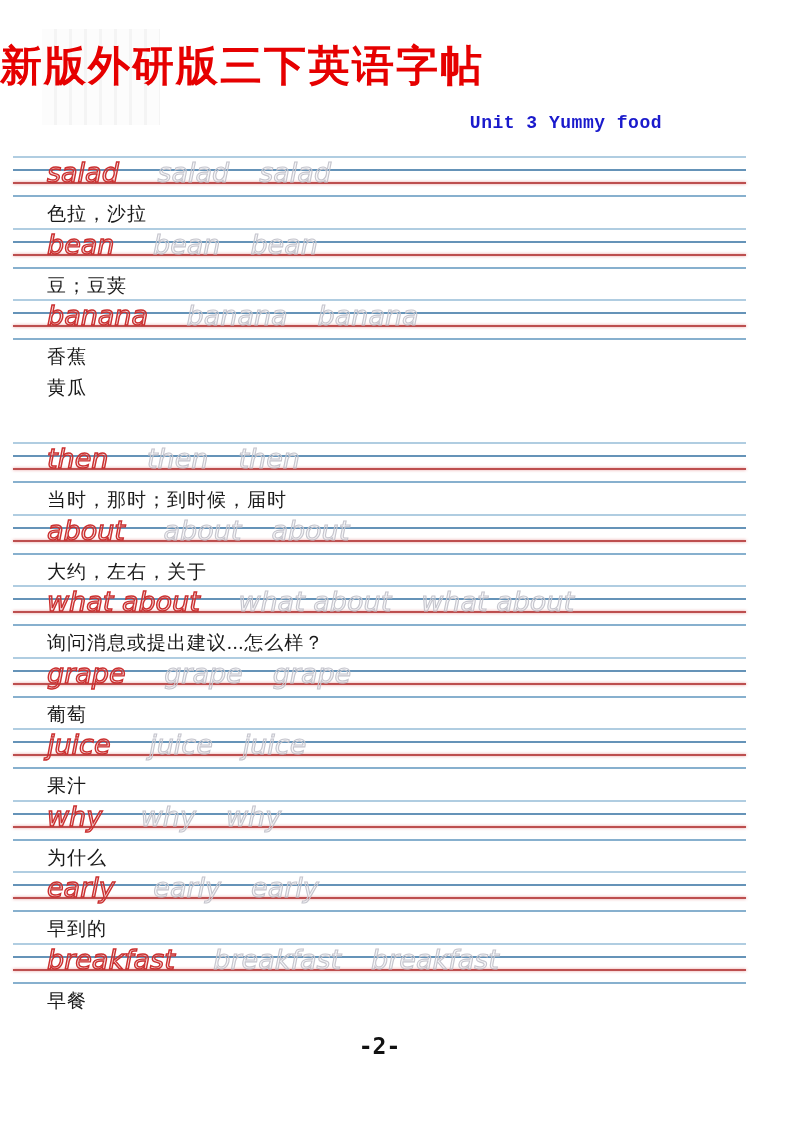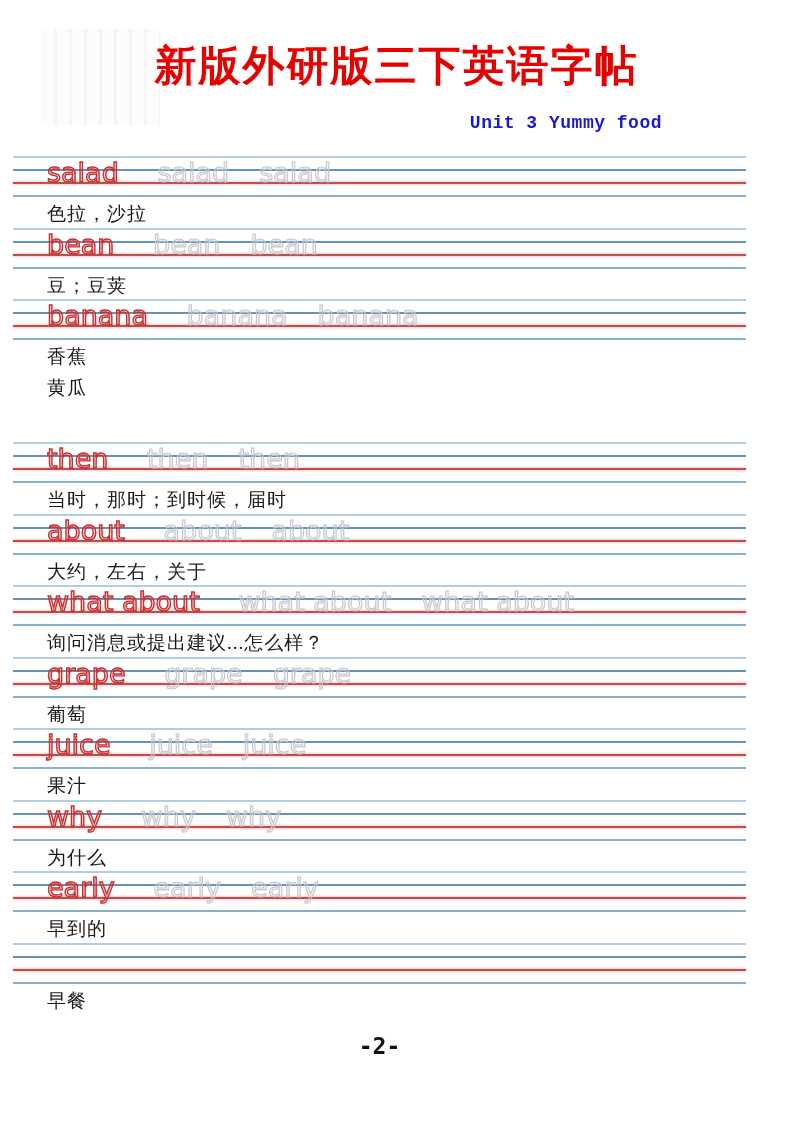--- a/index.html
+++ b/index.html
@@ -5,41 +5,41 @@
   html,body{margin:0;padding:0;background:#ffffff;}
   .page{
     position:relative;width:793px;height:1122px;background:#ffffff;overflow:hidden;
     font-family:"Liberation Sans","DejaVu Sans",sans-serif;
   }
   .watermark{
     position:absolute;left:42px;top:29px;width:118px;height:96px;
     background:repeating-linear-gradient(90deg,#fcfcfc 0px,#fcfcfc 12px,#f4f4f4 12px,#f4f4f4 15px);
   }
   .title{
-    position:absolute;left:0;right:0;top:38px;margin:0;text-align:center;
+    position:absolute;left:0;right:0;top:38px;margin:0;
     font-family:"DejaVu Serif","Liberation Serif",serif;font-weight:bold;
     font-size:42px;letter-spacing:2px;color:var(--title_red,#e60000);
   }
   .subtitle{
     position:absolute;top:113px;right:131px;
     font-family:Liberation Mono, monospace;
     font-size:18px;font-weight:bold;letter-spacing:0.5px;color:var(--subtitle_blue,#1a1acc);
   }
   .practice{position:absolute;left:13px;top:156px;width:733px;}
   .unit{position:relative;height:71.5px;}
   .grid{position:relative;height:41px;}
   .gl{position:absolute;left:0;right:0;height:2px;}
   .gl1{top:0;background:var(--line_blue_light,#b0cde1);}
   .gl2{top:13px;background:var(--line_blue_dark,#6593b8);}
   .gl3{top:26px;background:var(--line_red,#bd4f4f);box-shadow:0 0 3px rgba(226,136,136,0.9);}
   .gl4{top:39px;background:var(--line_blue_bottom,#87b0ce);}
   .words{
     position:absolute;left:34px;top:0;z-index:2;white-space:nowrap;
     font-family:"DejaVu Sans","Liberation Sans",sans-serif;
-    font-size:27px;line-height:33px;
+    font-style:italic;font-size:27px;line-height:33px;
   }
   .w{margin-right:30px;}
   .w.main{color:rgba(203,47,47,0.18);-webkit-text-stroke:1.4px var(--word_red,#cb2f2f);}
   .w.trace{color:rgba(197,197,205,0.15);-webkit-text-stroke:1.1px var(--trace_gray,#c5c5cd);}
   .trans{position:relative;height:30.5px;}
   .trans-text{
     position:absolute;left:34px;top:4px;font-size:19px;letter-spacing:1px;
     color:var(--text_black,#1a1a1a);
     font-family:"Liberation Serif","DejaVu Serif",serif;
     text-align:center;
@@ -213,20 +213,23 @@
       <span class="trans-text">早到的</span>
     </div>
   </div>
 
   <div class="unit">
     <div class="grid">
       <div class="gl gl1"></div>
       <div class="gl gl2"></div>
       <div class="gl gl3"></div>
       <div class="gl gl4"></div>
+      <div class="words">
+        <span class="w main">breakfast</span>
+      <span class="w trace">breakfast</span><span class="w trace">breakfast</span></div>
     </div>
     <div class="trans">
       <span class="trans-text">早餐</span>
     </div>
   </div>
 </div>
   <div class="footer">-2-</div>
 </div>
 
 </body></html>

